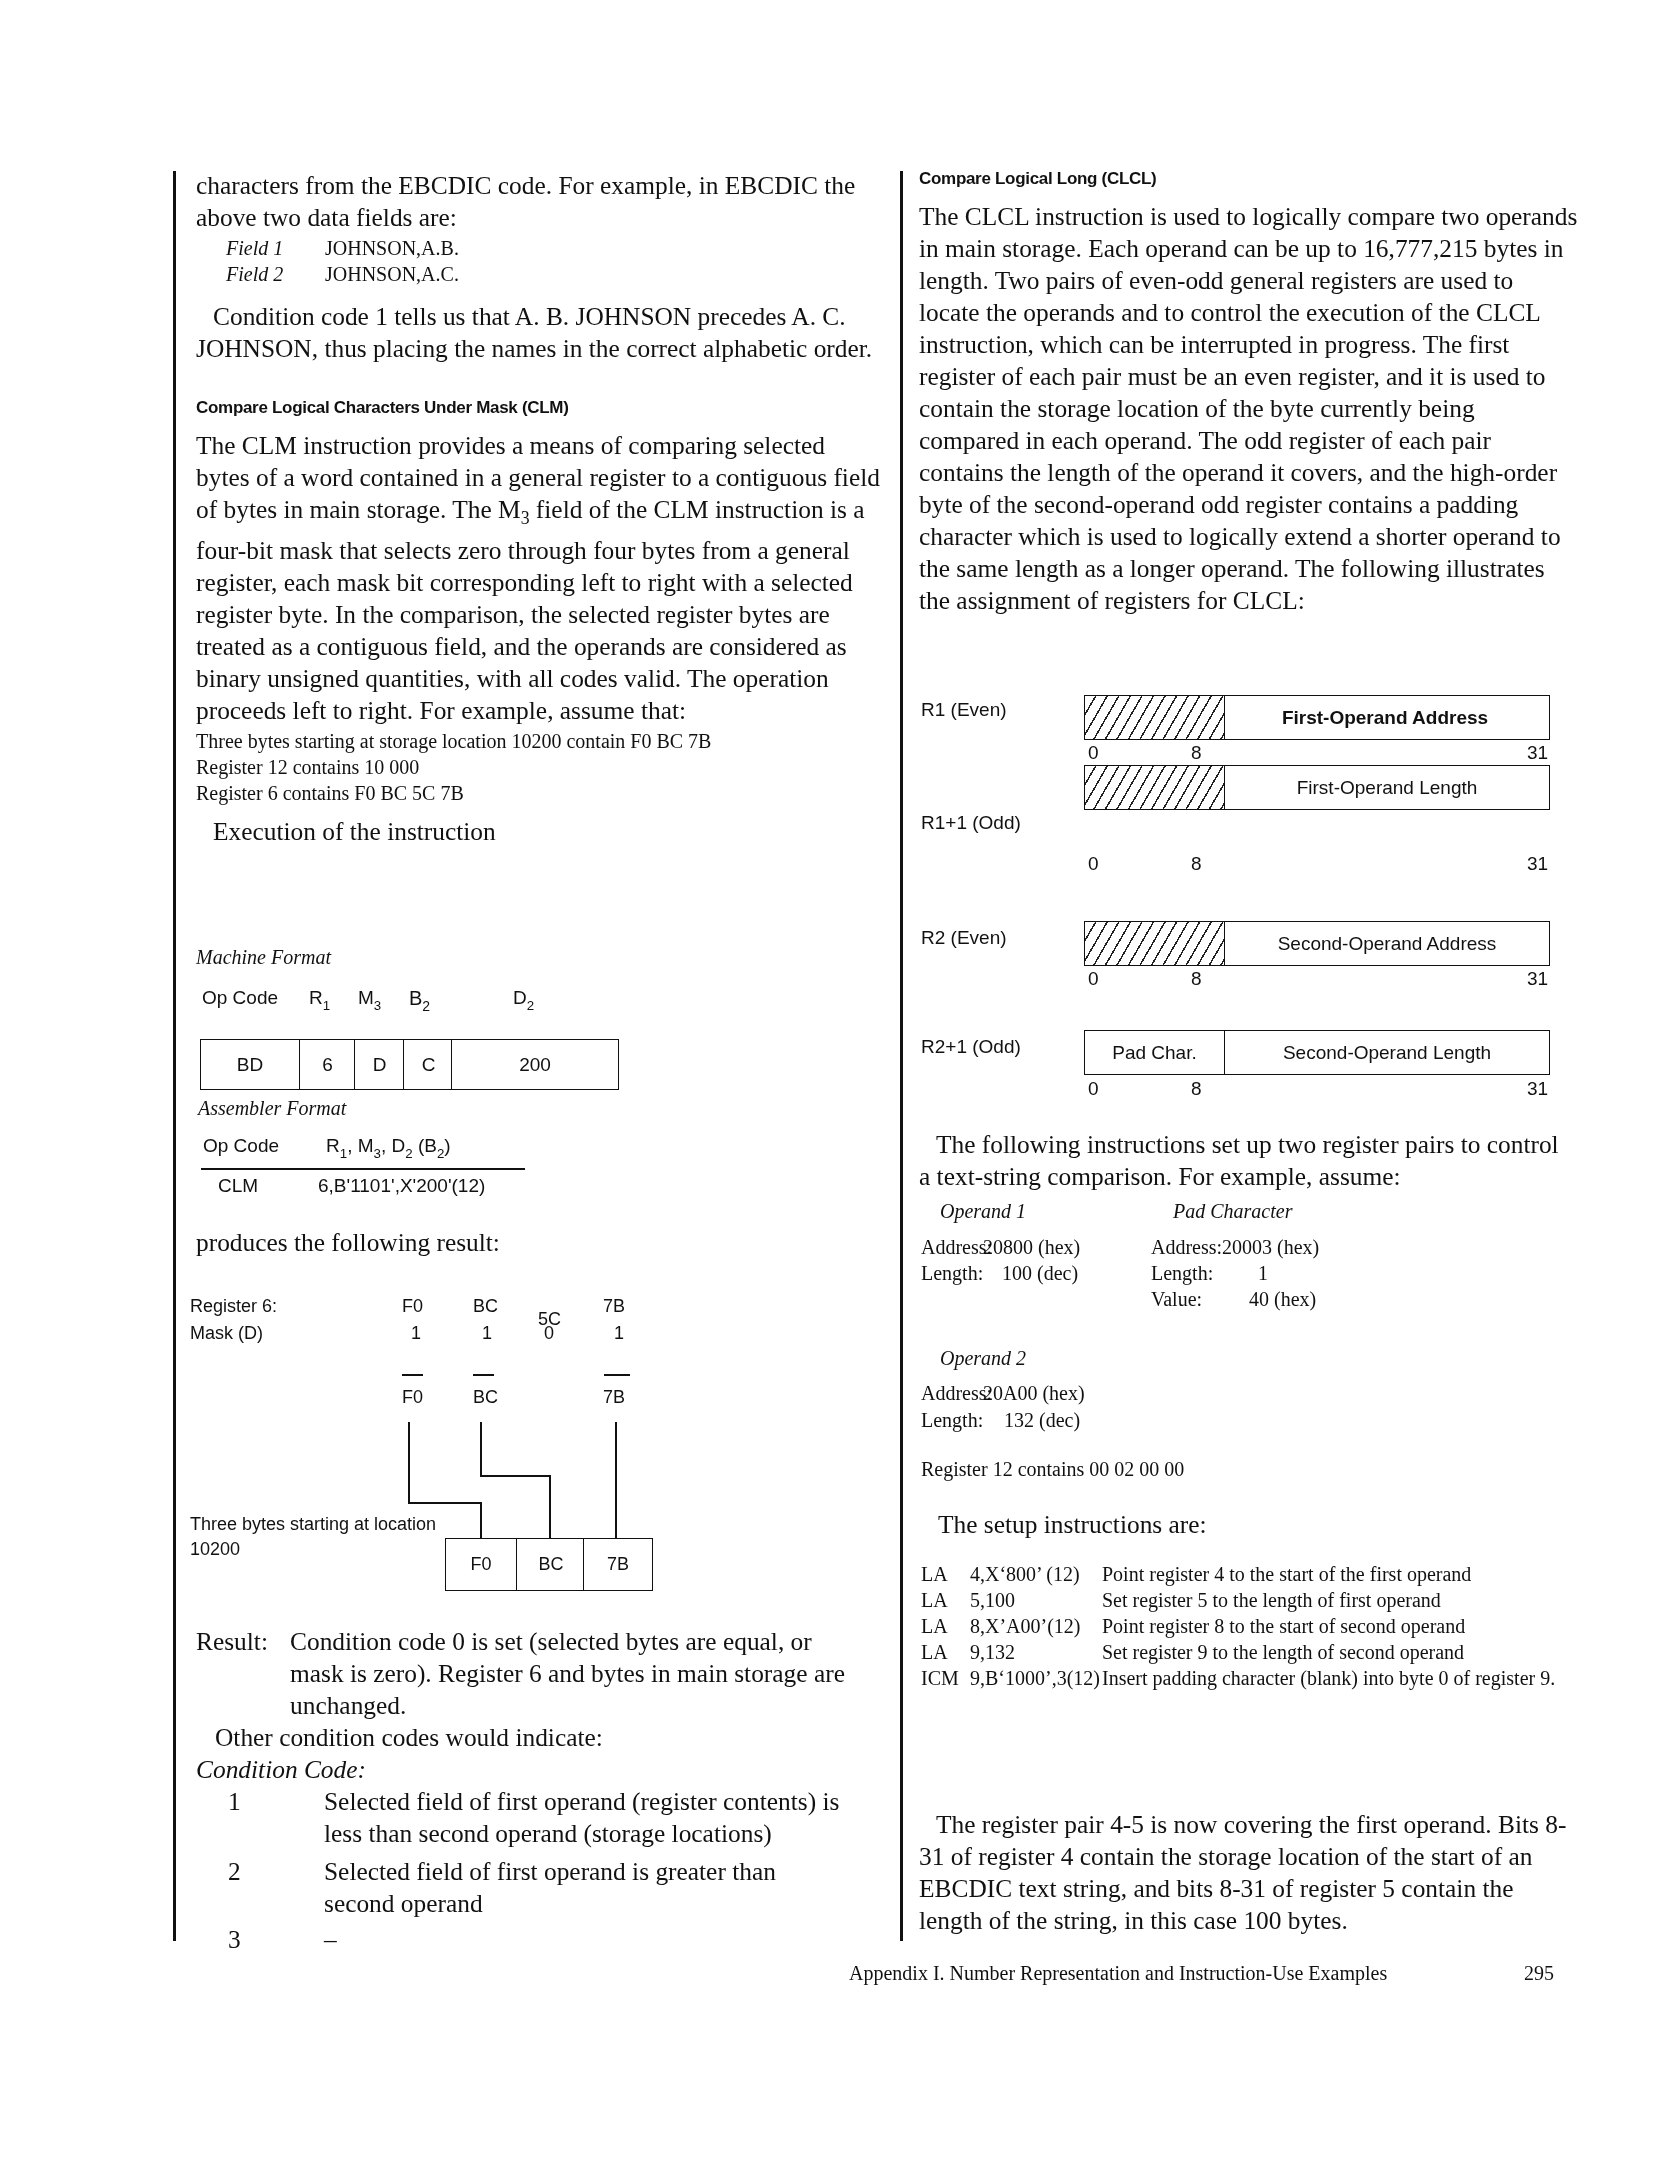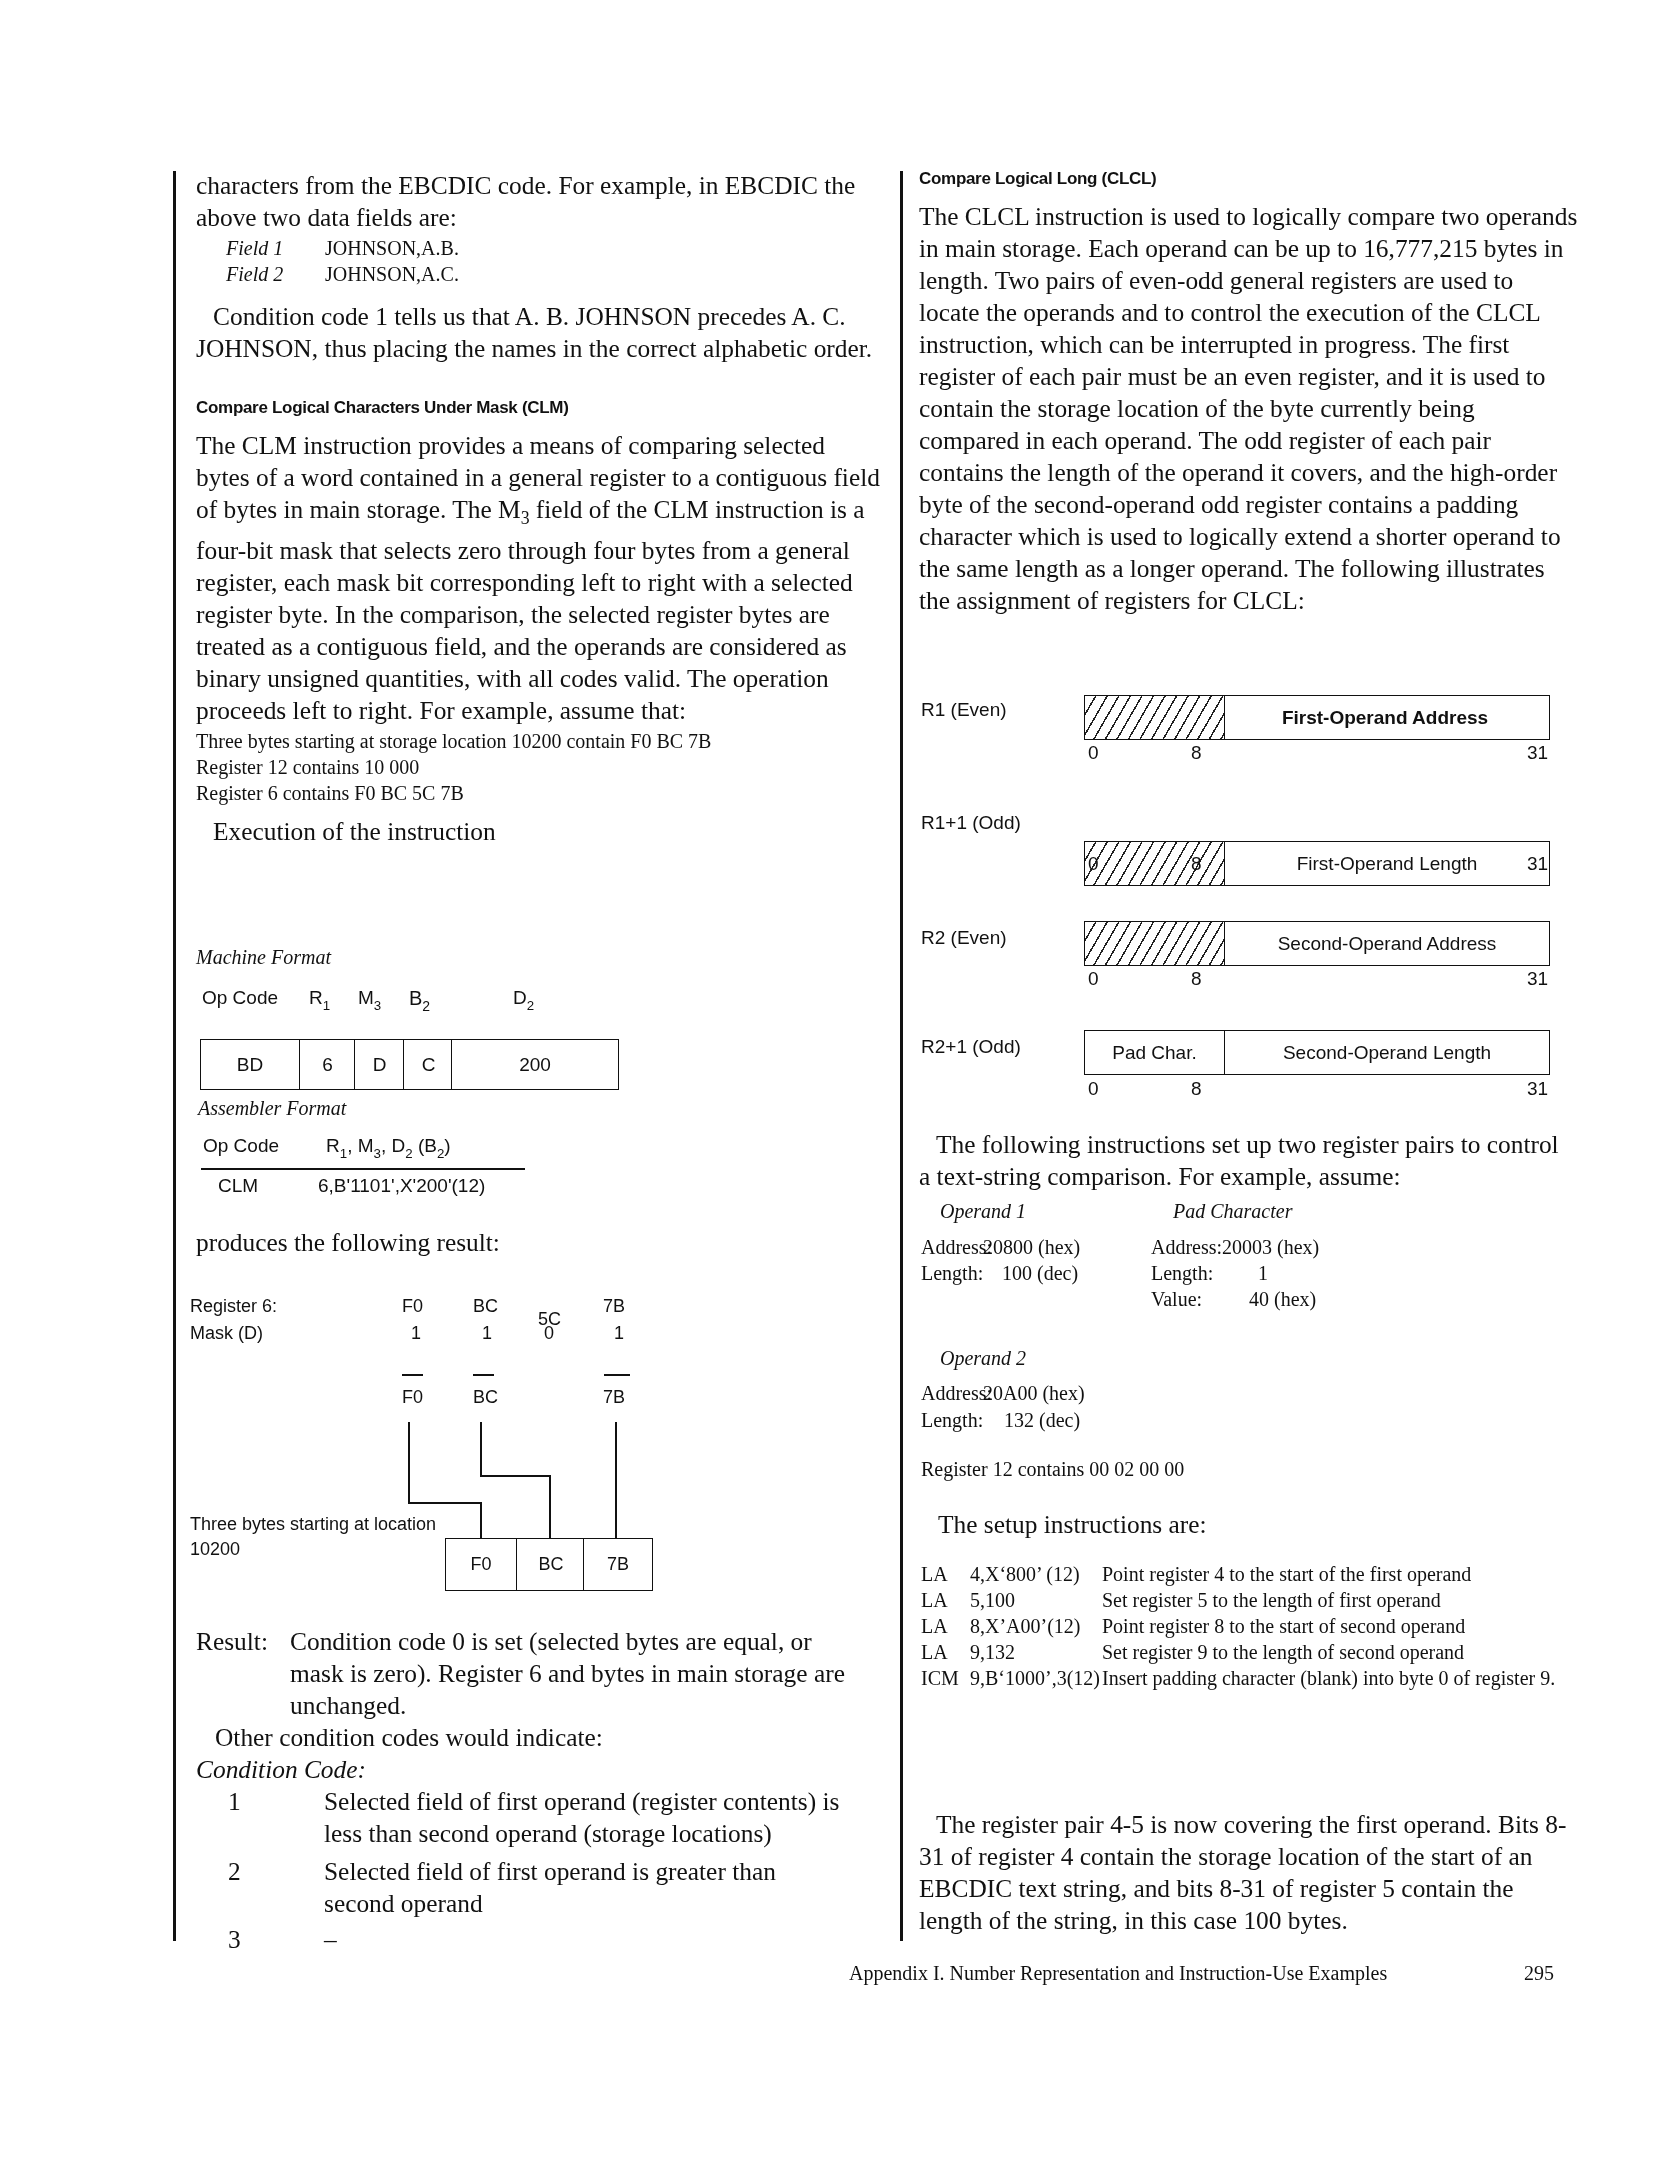--- a/index.html
+++ b/index.html
@@ -132,21 +132,21 @@
     <div class="abs sans" style="left:921px; top:699px; font-size:19px;">R1 (Even)</div>
     <div class="box" style="left:1084px; top:695px; width:466px; height:45px;">
       <div class="cell first hatch" style="left:0; width:139px;"></div>
       <div class="cell" style="left:139px; right:4px;font-weight:bold;">First-Operand Address</div>
     </div>
     <div class="abs sans" style="left:1088px; top:742px; font-size:19px;">0</div>
     <div class="abs sans" style="left:1191px; top:742px; font-size:19px;">8</div>
     <div class="abs sans" style="left:1527px; top:742px; font-size:19px;">31</div>
 
     <div class="abs sans" style="left:921px; top:812px; font-size:19px;">R1+1 (Odd)</div>
-    <div class="box" style="left:1084px; top:841px; width:466px; height:45px;">
+    <div class="box" style="left:1084px; top:765px; width:466px; height:45px;">
       <div class="cell first hatch" style="left:0; width:139px;"></div>
       <div class="cell" style="left:139px; right:0;">First-Operand Length</div>
     </div>
     <div class="abs sans" style="left:1088px; top:853px; font-size:19px;">0</div>
     <div class="abs sans" style="left:1191px; top:853px; font-size:19px;">8</div>
     <div class="abs sans" style="left:1527px; top:853px; font-size:19px;">31</div>
 
     <div class="abs sans" style="left:921px; top:927px; font-size:19px;">R2 (Even)</div>
     <div class="box" style="left:1084px; top:921px; width:466px; height:45px;">
       <div class="cell first hatch" style="left:0; width:139px;"></div>

